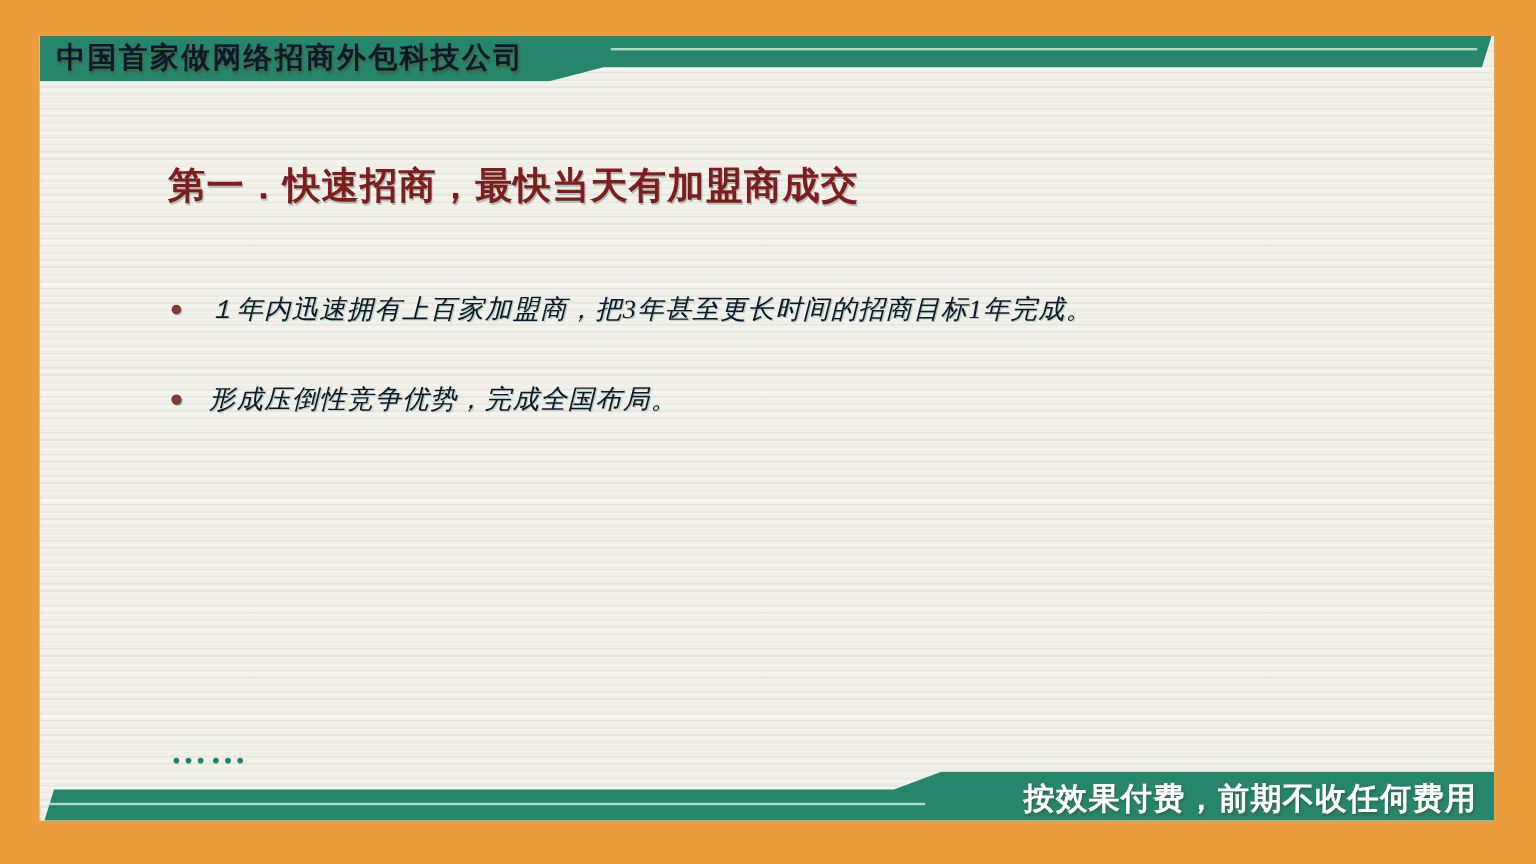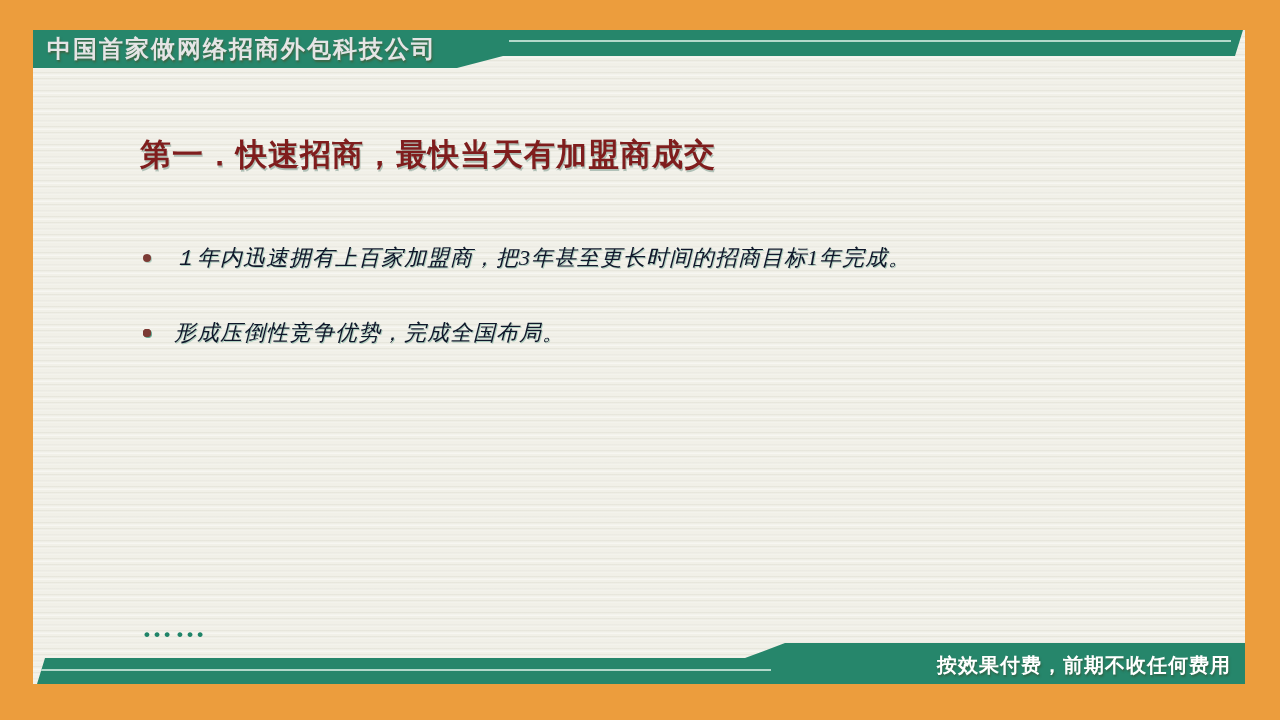--- a/index.html
+++ b/index.html
@@ -39,21 +39,21 @@
     position: absolute;
     left: 476px; top: 10px;
     width: 722px; height: 2px;
     background: rgba(215,238,228,0.8);
   }
   .header-text {
     position: absolute;
     left: 14px; top: 0;
     height: 38px; line-height: 37px;
     font-size: 24px; font-weight: bold;
-    color: #e5e5e5;
+    color: #0f172a;
     letter-spacing: 2px;
     text-shadow: 1px 2px 2px rgba(80,75,35,0.55);
     white-space: nowrap;
   }
 
   
   .footer-banner {
     position: absolute;
     left: 33px; top: 643px;
     width: 1212px; height: 41px;
@@ -63,21 +63,21 @@
   .footer-highlight {
     position: absolute;
     left: 8px; top: 26px;
     width: 730px; height: 2px;
     background: rgba(215,238,228,0.8);
   }
   .footer-text {
     position: absolute;
     right: 14px; top: 1px;
     height: 40px; line-height: 42px;
-    font-size: 20px; font-weight: bold;
+    font-size: 26px; font-weight: bold;
     color: #FFFFFF;
     letter-spacing: 1px;
     text-shadow: 1px 2px 2px rgba(60,70,40,0.5);
     white-space: nowrap;
   }
 
   
   .slide-title {
     position: absolute;
     left: 140px; top: 134px;

